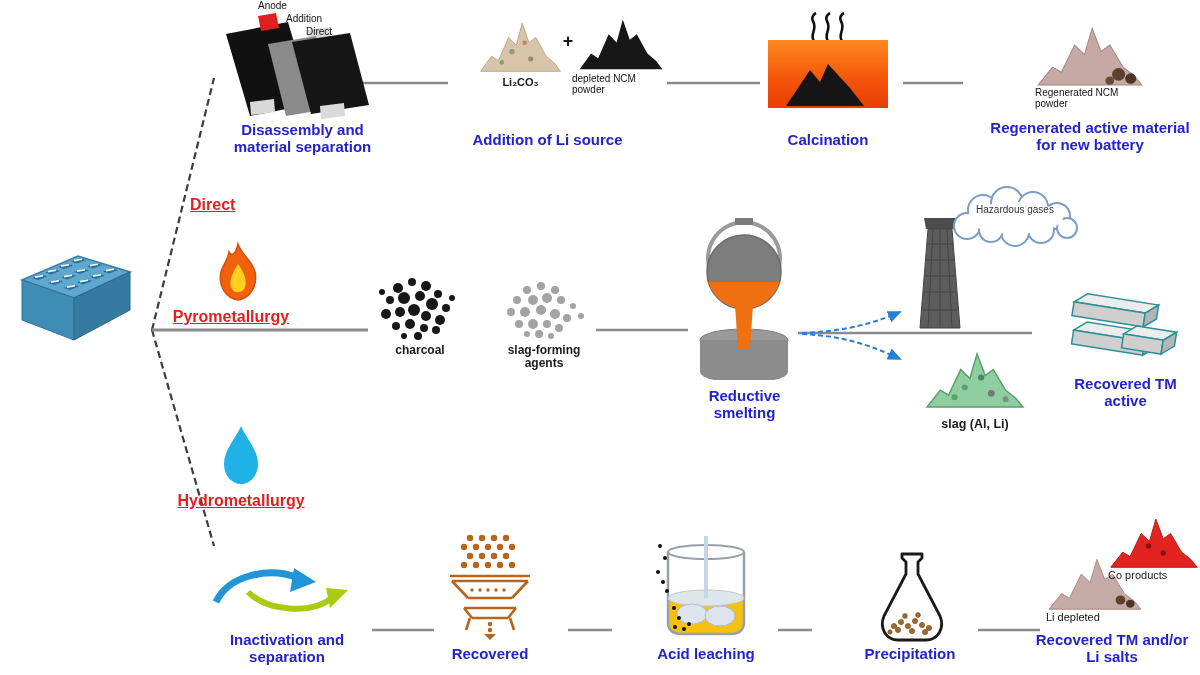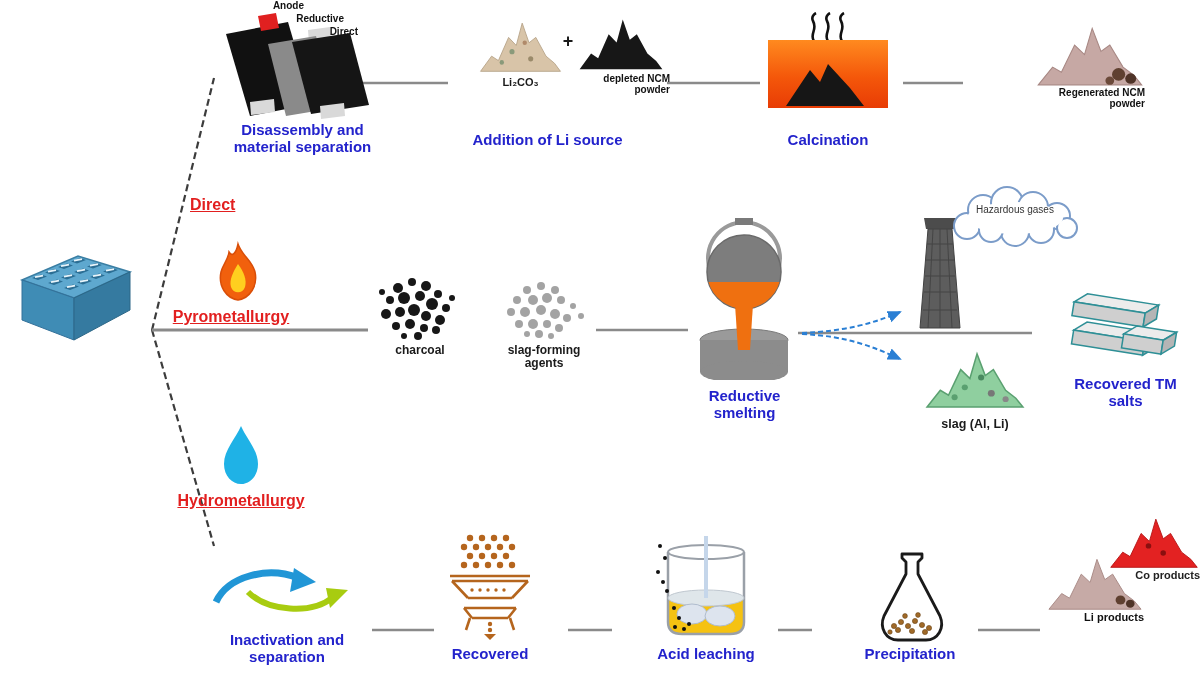--- a/index.html
+++ b/index.html
@@ -16,22 +16,22 @@
   }
   .lbl-red {
     position:absolute; color:#e21f1f; font-weight:700; font-size:16px;
     line-height:1.1; text-align:center;text-decoration:underline;
   }
   .lbl-blk {
     position:absolute; color:#1a1a1a; font-weight:700; font-size:11px;
     line-height:1.1; text-align:center;
   }
   .lbl-tiny {
-    position:absolute; color:#111; font-weight:700; font-size:10px;
-    line-height:1.05; text-align:right;
+    position:absolute; color:#111; font-weight:400; font-size:10px;
+    line-height:1.05; text-align:left;
   }
   .calc-box {
     position:absolute; left:768px; top:40px; width:120px; height:68px;
     background: linear-gradient(180deg,#ff8a1f 0%,#f4570a 55%,#e83c05 100%);
   }
   .cloud-text {
     position:absolute; left:952px; top:204px; width:126px; text-align:center;
     font-size:10px; font-weight:400; color:#333;
   }
   svg { display:block; }
@@ -95,21 +95,21 @@
   <svg class="abs" style="left:222px;top:2px" width="155" height="118" viewBox="0 0 155 118">
     <polygon points="86,28 108,25 109,38 87,41" fill="#d9d9d9"></polygon>
     <polygon points="4,32 66,20 90,102 28,114" fill="#111"></polygon>
     <polygon points="36,14 54,11 57,26 39,29" fill="#e02020"></polygon>
     <polygon points="28,100 52,97 53,110 29,113" fill="#d9d9d9"></polygon>
     <polygon points="46,42 94,34 112,106 64,114" fill="#8a8a8a"></polygon>
     <polygon points="70,40 128,31 147,103 89,112" fill="#151515"></polygon>
     <polygon points="98,104 122,101 123,114 99,117" fill="#d9d9d9"></polygon>
   </svg>
   <div class="lbl-tiny" style="left:258px;top:1px;width:46px">Anode</div>
-  <div class="lbl-tiny" style="left:286px;top:14px;width:58px">Reductive</div>
+  <div class="lbl-tiny" style="left:286px;top:14px;width:58px">Addition</div>
   <div class="lbl-tiny" style="left:306px;top:27px;width:52px">Direct</div>
   <div class="lbl-blue" style="left:215px;top:122px;width:175px">Disassembly and material separation</div>
 
   <svg class="abs" style="left:478px;top:16px" width="85" height="58" viewBox="0 0 100 65" preserveAspectRatio="none">
     <path d="M3,62 L16,45 L24,50 L36,24 L45,33 L52,8 L60,30 L68,24 L80,45 L90,53 L97,62 Z" fill="#d8c4a8" stroke="#b5a286" stroke-width="1"></path>
     <circle cx="40" cy="40" r="3" fill="#8a9a7a"></circle>
       <circle cx="55" cy="30" r="2.6" fill="#b08a6a"></circle>
     <circle cx="62" cy="48" r="3" fill="#9a8a6a"></circle>
       <circle cx="28" cy="52" r="2.6" fill="#8a9a7a"></circle>
   </svg>
@@ -133,20 +133,21 @@
   </div>
   <div class="lbl-blue" style="left:768px;top:132px;width:120px">Calcination</div>
 
   <svg class="abs" style="left:1035px;top:20px" width="110" height="68" viewBox="0 0 100 65" preserveAspectRatio="none">
     <path d="M3,62 L16,45 L24,50 L36,24 L45,33 L52,8 L60,30 L68,24 L80,45 L90,53 L97,62 Z" fill="#c6a8a4" stroke="#a88884" stroke-width="1"></path>
     <circle cx="76" cy="52" r="6" fill="#5f4030"></circle>
       <circle cx="87" cy="56" r="5" fill="#4f3428"></circle>
     <circle cx="68" cy="58" r="4" fill="#6b4a3a"></circle>
   </svg>
   <div class="lbl-tiny" style="left:1035px;top:88px;width:110px">Regenerated NCM powder</div>
+  <div class="lbl-blue" style="left:990px;top:120px;width:200px">Regenerated active material for new battery</div>
 
   <div class="lbl-red" style="left:190px;top:196px;width:80px;text-align:left">Direct</div>
 
   <svg class="abs" style="left:212px;top:240px" width="52" height="68" viewBox="0 0 52 68">
     <path d="M26,4 C30,16 40,20 43,32 C46,46 38,58 26,60 C14,58 6,46 9,32 C11,24 16,20 17,12 C20,17 24,14 26,4 Z" fill="#f1600d" stroke="#d94e08" stroke-width="1.5"></path>
     <path d="M26,24 C32,32 35,40 33,47 C31,54 21,54 19,47 C17,40 21,32 26,24 Z" fill="#ffcf1f"></path>
   </svg>
   <div class="lbl-red" style="left:156px;top:308px;width:150px">Pyrometallurgy</div>
 
   <svg class="abs" style="left:368px;top:268px" width="104" height="82" viewBox="0 0 104 82">
@@ -260,21 +261,21 @@
         <polygon points="0,10 72,10 72,24 0,24" fill="#cfcfcf"></polygon>
         <polygon points="72,10 84,0 84,14 72,24" fill="#b5b5b5"></polygon>
       </g>
       <g transform="translate(62,32)">
         <polygon points="0,10 12,0 52,0 40,10" fill="#ececec"></polygon>
         <polygon points="0,10 40,10 40,24 0,24" fill="#cfcfcf"></polygon>
         <polygon points="40,10 52,0 52,14 40,24" fill="#b5b5b5"></polygon>
       </g>
     </g>
   </svg>
-  <div class="lbl-blue" style="left:1068px;top:376px;width:115px">Recovered TM salts</div>
+  <div class="lbl-blue" style="left:1068px;top:376px;width:115px">Recovered TM active</div>
 
   <svg class="abs" style="left:218px;top:424px" width="46" height="62" viewBox="0 0 46 62">
     <path d="M23,2 C28,14 40,26 40,40 C40,52 32,60 23,60 C14,60 6,52 6,40 C6,26 18,14 23,2 Z" fill="#1fb2e6"></path>
   </svg>
   <div class="lbl-red" style="left:146px;top:492px;width:190px">Hydrometallurgy</div>
 
   <svg class="abs" style="left:210px;top:562px" width="150" height="62" viewBox="0 0 150 62">
     <path d="M6,40 C18,14 58,4 88,16" stroke="#2196d6" stroke-width="7" fill="none"></path>
     <polygon points="84,6 106,20 80,30" fill="#2196d6"></polygon>
     <path d="M38,30 C58,50 102,52 122,36" stroke="#a8cc10" stroke-width="6" fill="none"></path>
@@ -361,22 +362,23 @@
         <circle cx="22" cy="82" r="2.2"></circle>
     </g>
   </svg>
   <div class="lbl-blue" style="left:840px;top:646px;width:140px">Precipitation</div>
 
   <svg class="abs" style="left:1046px;top:552px" width="98" height="60" viewBox="0 0 100 65" preserveAspectRatio="none">
     <path d="M3,62 L16,45 L24,50 L36,24 L45,33 L52,8 L60,30 L68,24 L80,45 L90,53 L97,62 Z" fill="#c6aaa6" stroke="#a88884" stroke-width="1"></path>
     <circle cx="76" cy="52" r="5" fill="#5f4030"></circle>
       <circle cx="86" cy="56" r="4.4" fill="#4f3428"></circle>
   </svg>
-  <div class="lbl-tiny" style="left:1046px;top:612px;width:98px;font-size:11px">Li products</div>
+  <div class="lbl-tiny" style="left:1046px;top:612px;width:98px;font-size:11px">Li depleted</div>
 
   <svg class="abs" style="left:1108px;top:512px" width="92" height="58" viewBox="0 0 100 65" preserveAspectRatio="none">
     <path d="M3,62 L16,45 L24,50 L36,24 L45,33 L52,8 L60,30 L68,24 L80,45 L90,53 L97,62 Z" fill="#e32222" stroke="#b51414" stroke-width="1"></path>
     <circle cx="44" cy="38" r="3" fill="#8a0f0f"></circle>
       <circle cx="60" cy="46" r="3" fill="#8a0f0f"></circle>
   </svg>
   <div class="lbl-tiny" style="left:1108px;top:570px;width:92px;font-size:11px;color:#222">Co products</div>
+  <div class="lbl-blue" style="left:1028px;top:632px;width:168px">Recovered TM and/or Li salts</div>
 
 </div>
 
 </body></html>

